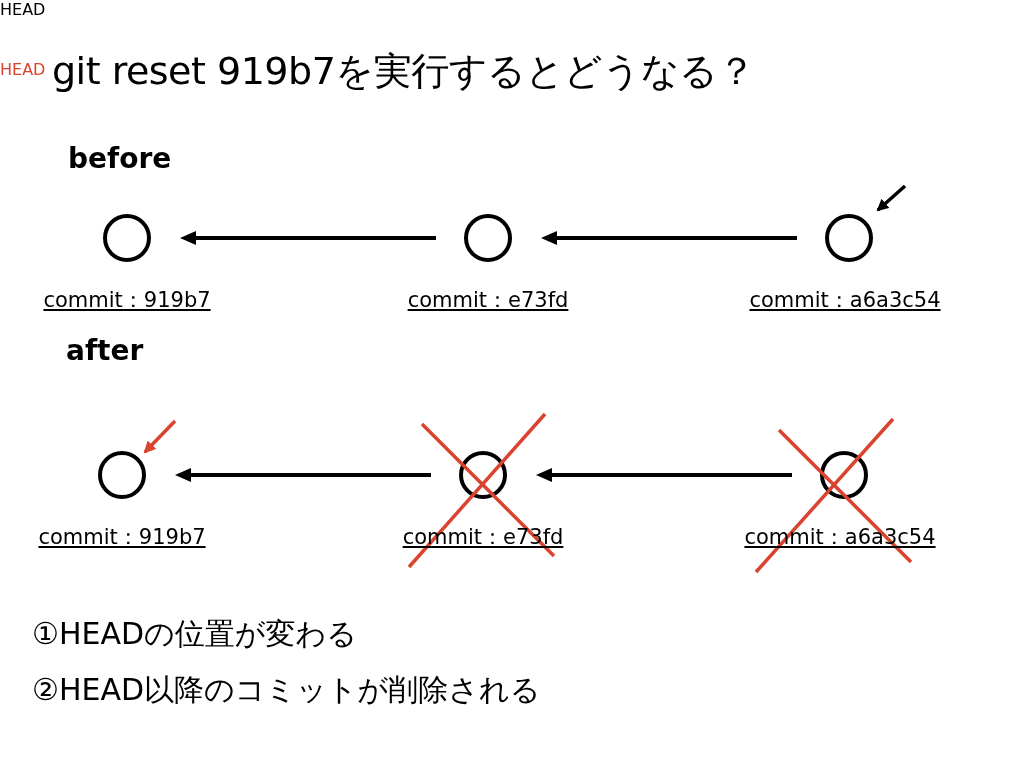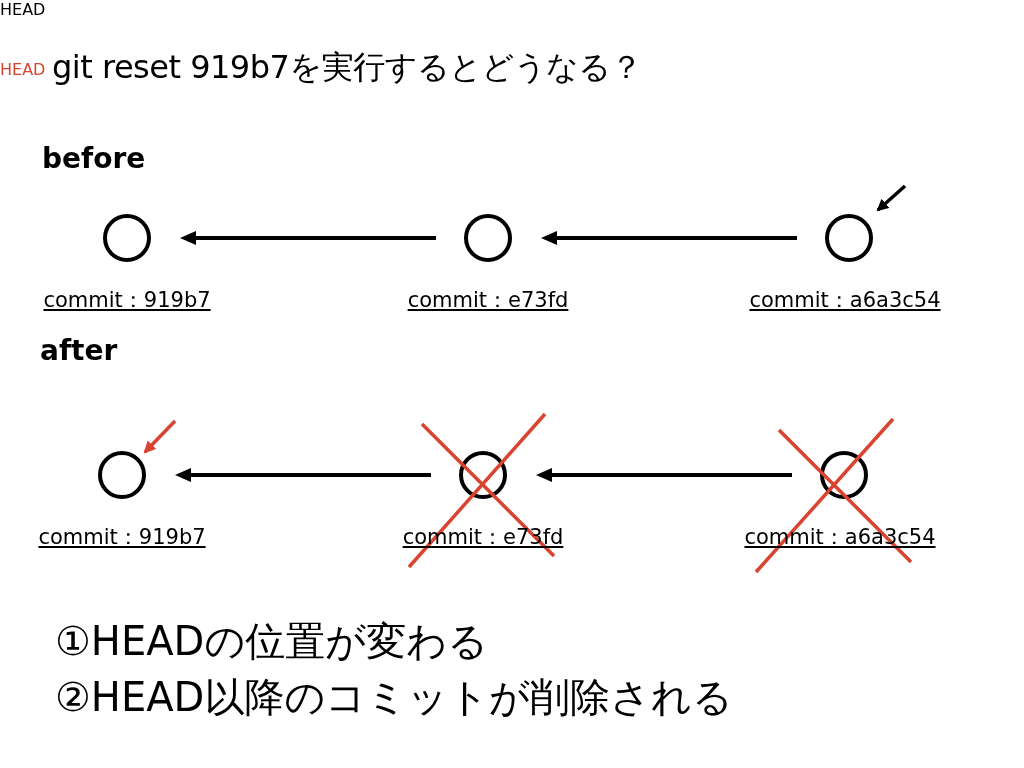--- a/index.html
+++ b/index.html
@@ -1,24 +1,24 @@
 <!DOCTYPE html>
 <html><head>
 <meta charset="utf-8">
 <style>
   html, body { margin:0; padding:0; background:#ffffff; }
   body { width:1024px; height:768px; position:relative; overflow:hidden;
          font-family: "DejaVu Sans", "Liberation Sans", sans-serif; color:#000; }
   .abs { position:absolute; white-space:nowrap; }
-  #title { left:52px; top:46px; font-size:32px; letter-spacing:-0.5px; }
-  .section { font-size:28px; font-weight:bold; }
+  #title { left:52px; top:46px; font-size:38px; letter-spacing:-0.5px; }
+  .section { font-size:28px; font-weight:bold;margin-left:26px; }
   #before-label { left:42px; top:142px; }
   #after-label { left:40px; top:334px;text-align:center; }
   .commit-label { font-size:21px; transform:translateX(-50%);text-decoration:underline; }
-  .note { font-size:40px; left:55px; }
+  .note { font-size:30px; left:32px; }
   #note1 { top:614px; }
   #note2 { top:670px; }
   #head-before { left:837px; top:130px; width:100px; height:60px; border-color:#000; color:#000; }
   #head-after { left:124px; top:369px; width:100px; height:58px; border-color:#d9432f; color:#d9432f; }
   svg#diagram { position:absolute; left:0; top:0; }
 </style>
 </head>
 <body>
 
 <div id="title" class="abs">git reset 919b7を実行するとどうなる？</div>

